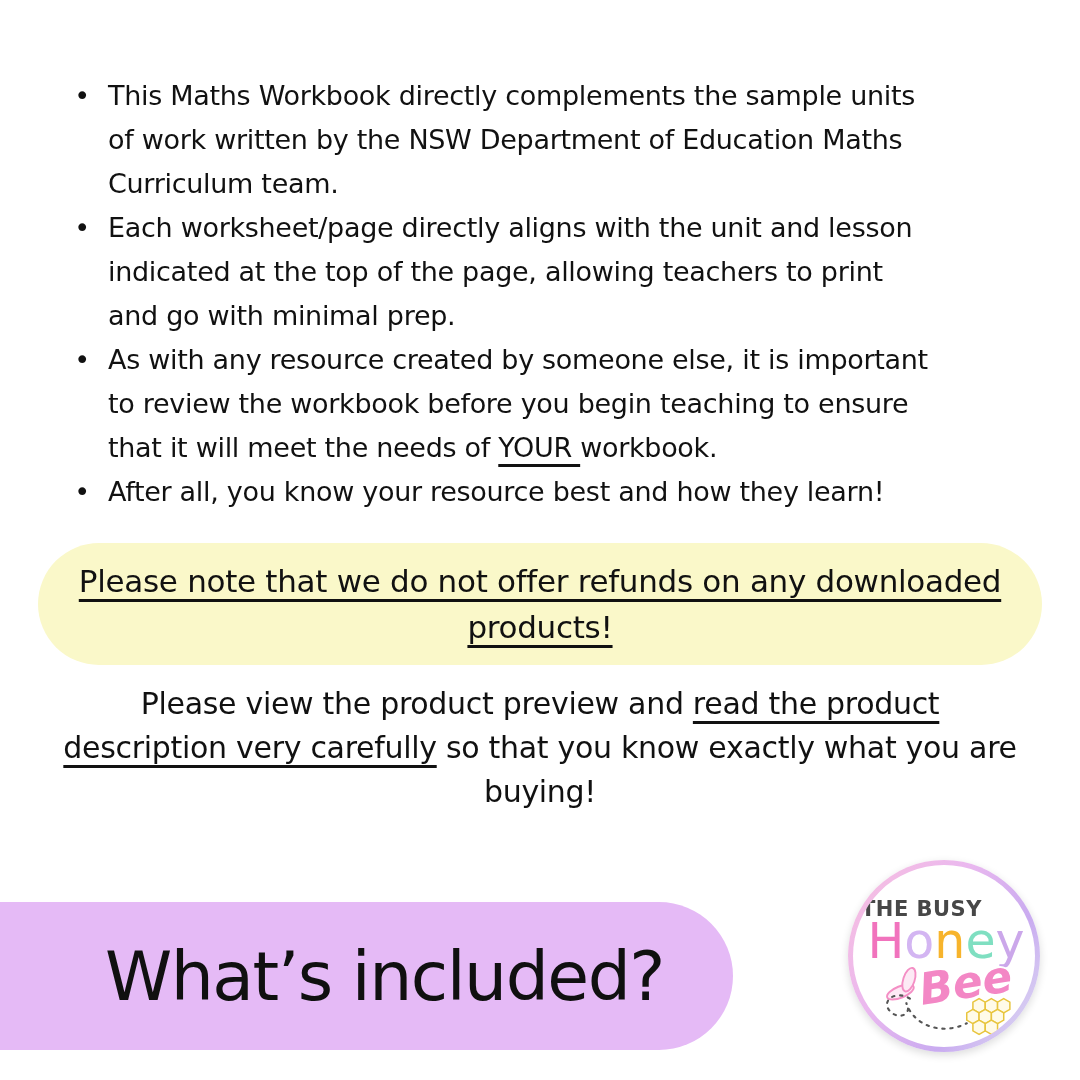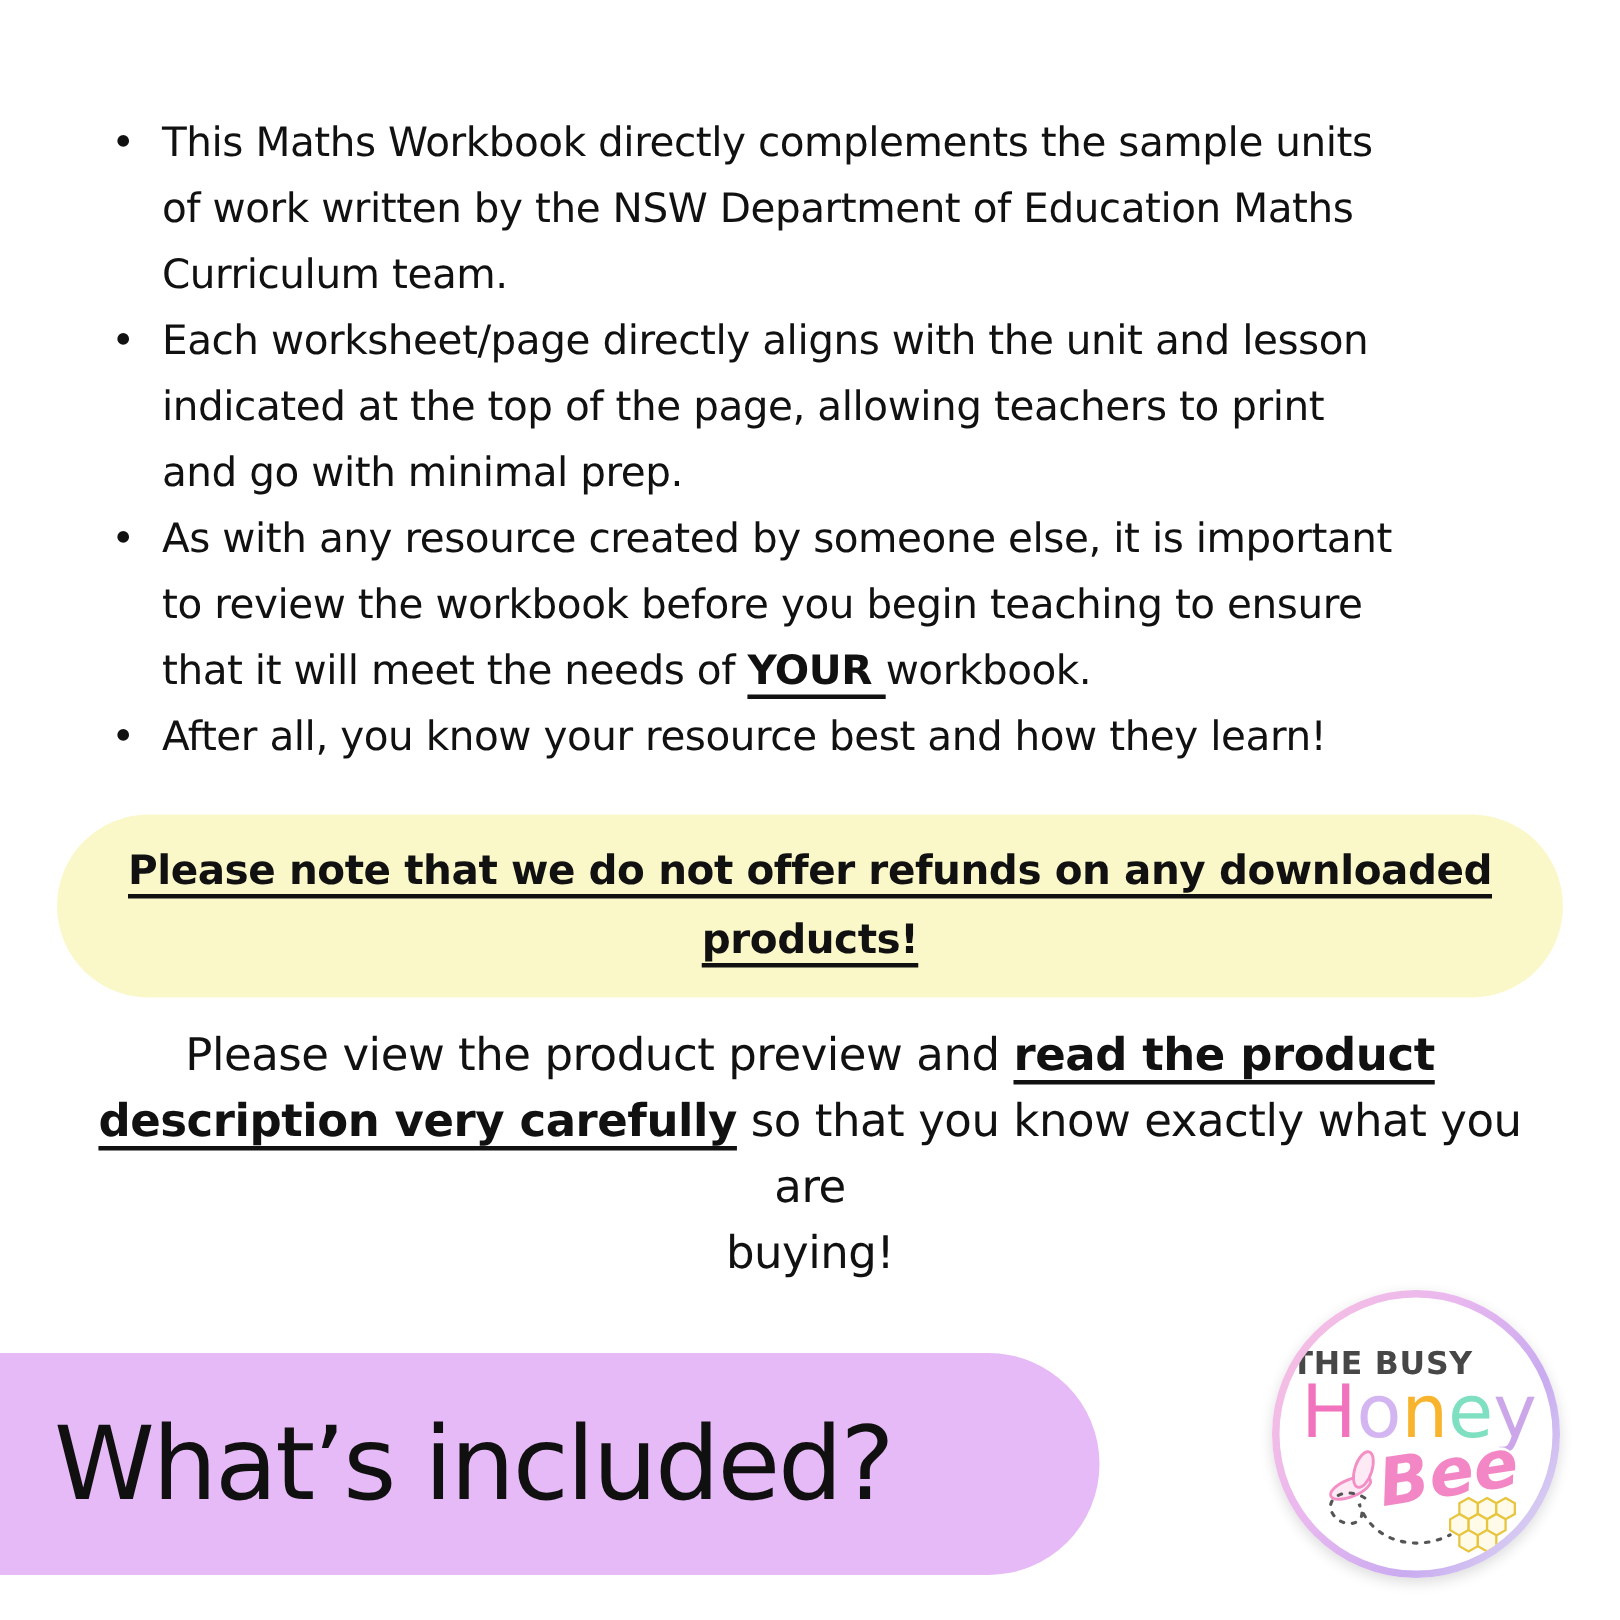--- a/index.html
+++ b/index.html
@@ -3,25 +3,25 @@
 <meta charset="utf-8">
 <style>
   html,body{margin:0;padding:0;background:#fff;}
   .page{position:relative;width:1080px;height:1080px;background:#ffffff;overflow:hidden;
         font-family:"DejaVu Sans","Liberation Sans",sans-serif;color:#111;}
   
   .bullets{position:absolute;top:74px;left:56px;width:968px;margin:0;padding:0;list-style:none;}
   .bullet-item{display:flex;font-size:27px;line-height:44px;letter-spacing:-0.3px;}
   .bullet-dot{flex:0 0 52px;text-align:center;font-size:27px;}
   .bullet-text{flex:1;text-align:left;white-space:pre-line;}
-  .u{text-decoration:underline;text-decoration-thickness:2.5px;text-underline-offset:7px;font-weight:bold;}
+  .u{text-decoration:underline;text-decoration-thickness:2.5px;text-underline-offset:7px;}
   
   .note{position:absolute;top:543px;left:38px;width:1004px;height:122px;border-radius:62px;
         box-sizing:border-box;display:flex;align-items:center;justify-content:center;
-        text-align:center;font-size:27px;line-height:46px;letter-spacing:-0.3px;padding:16px 30px;
+        text-align:center;font-size:31px;line-height:46px;letter-spacing:-0.3px;padding:16px 30px;
         white-space:pre-line;}
   
   .paragraph{position:absolute;top:682px;left:56px;width:968px;margin:0;text-align:center;
         font-size:30px;line-height:44px;letter-spacing:-0.3px;white-space:pre-line;}
   
   .banner{position:absolute;top:902px;left:0;width:733px;height:148px;
         border-radius:0 74px 74px 0;display:flex;align-items:center;box-sizing:border-box;
         padding-left:36px;}
   .banner-title{font-size:68px;letter-spacing:-1.5px;color:#101010;}
   
@@ -72,21 +72,21 @@
 
   <div class="note" style="background: rgb(250, 248, 201);">
     <div><span class="u">Please note that we do not offer refunds on any downloaded
 products!</span></div>
   </div>
 
   <p class="paragraph"><span>Please view the product preview and </span><span class="u">read the product
 description very carefully</span><span> so that you know exactly what you are
 buying!</span></p>
 
-  <div class="banner" style="background: rgb(229, 186, 246);">
+  <div class="banner" style="background: rgb(229, 186, 246); justify-content: center;">
     <span class="banner-title">What’s included?</span>
   </div>
 
   <div class="logo">
     <div class="logo-ring"></div>
     <div class="logo-inner">
       <div class="logo-thebusy">THE BUSY</div>
       <div class="logo-honey"><span style="color: rgb(241, 115, 189);">H</span><span style="color: rgb(211, 181, 242);">o</span><span style="color: rgb(247, 180, 44);">n</span><span style="color: rgb(127, 223, 193);">e</span><span style="color: rgb(203, 167, 234);">y</span></div>
       <div class="logo-bee" style="color: rgb(243, 135, 197);">Bee</div>
       <svg class="logo-doodles" viewBox="0 0 192 192">

